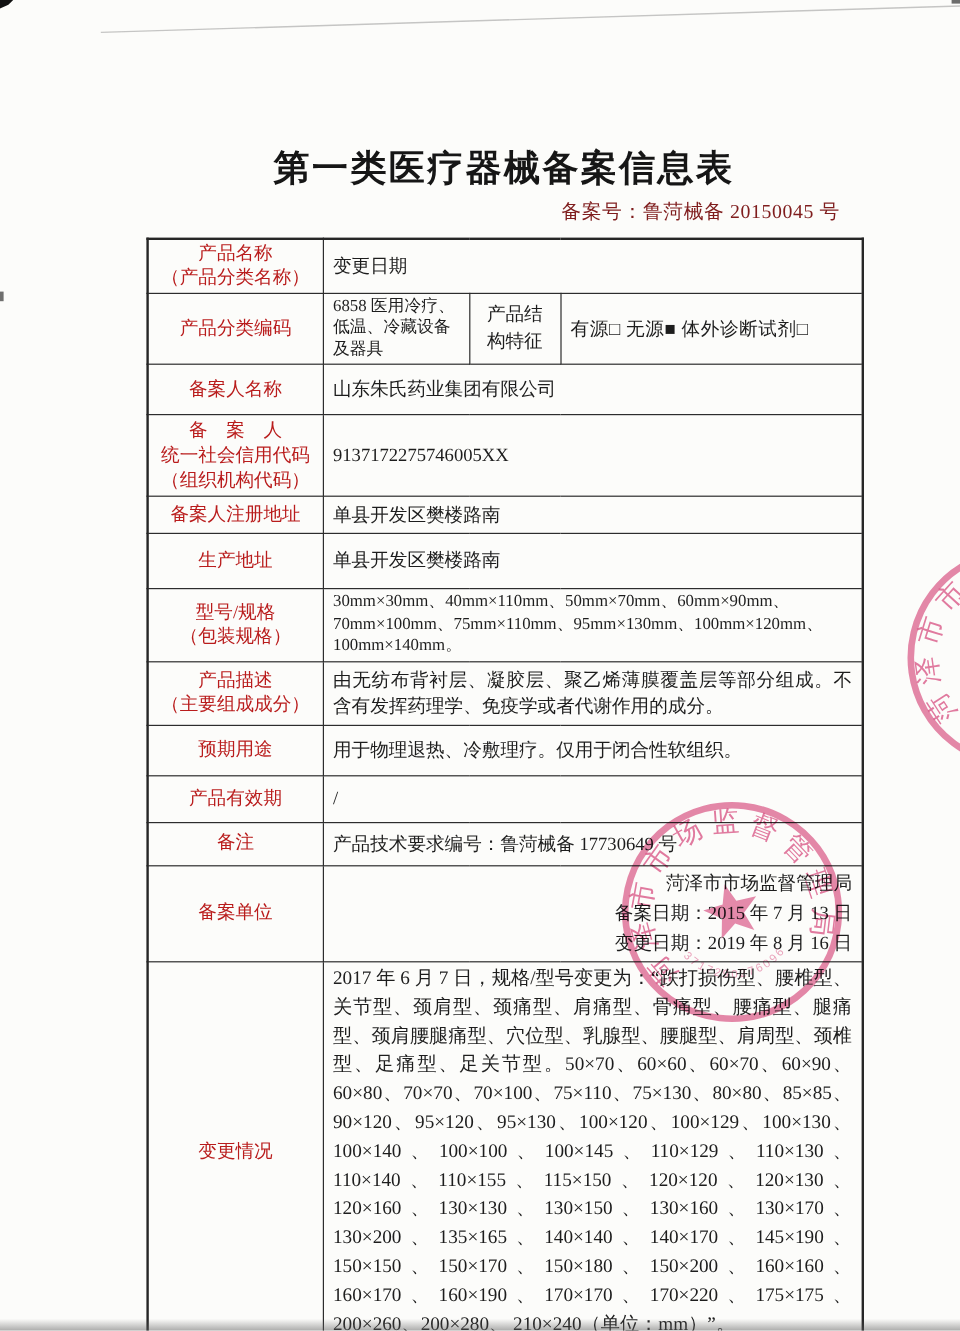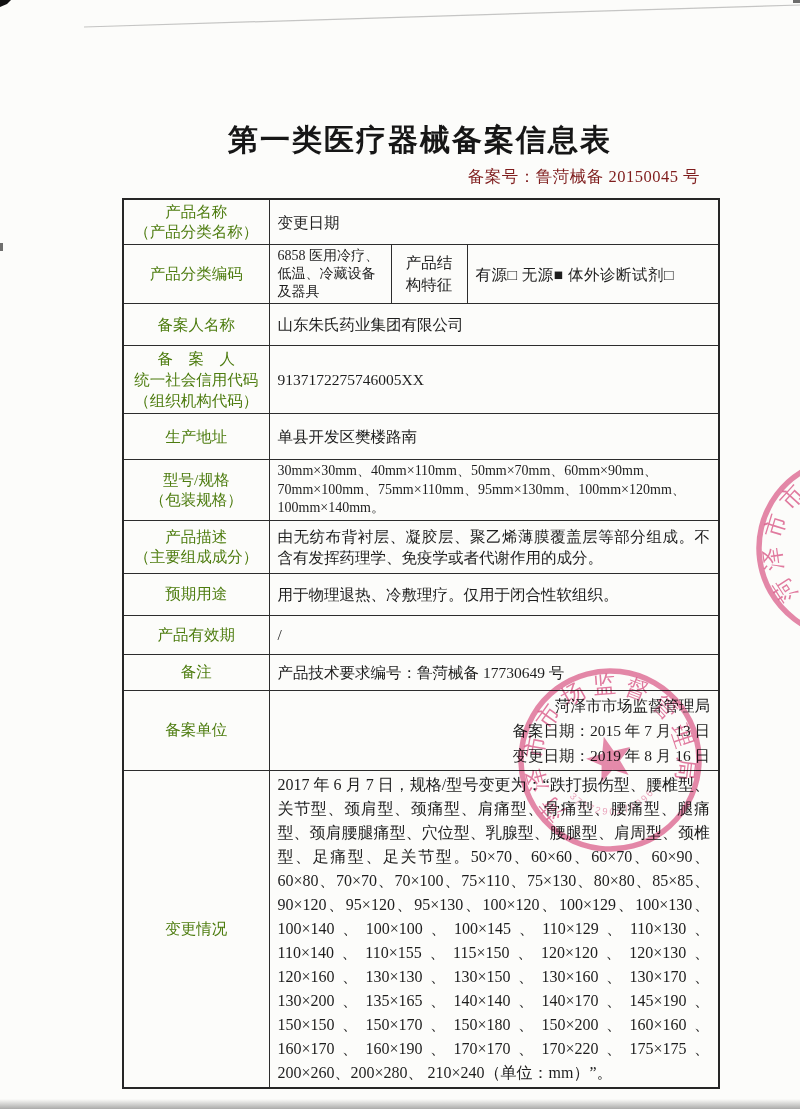--- a/index.html
+++ b/index.html
@@ -34,21 +34,21 @@
     vertical-align:middle;
     padding:2px 8px;
     overflow:hidden;
   }
   table.form{border:2.2px solid #262626;}
   td.lbl{
     text-align:center;
     white-space:pre-line;
     line-height:20px;
     padding:2px 4px;
-    color:#4d7c0f;
+    color:#b91c1c;
   }
   td.val{padding:2px 10px 2px 13px;line-height:21px;}
   td.val-code{font-size:14px;line-height:18px;padding:2px 4px 2px 7px;}
   td.val-struct{text-align:center;line-height:22px;padding:2px 6px;font-family:Liberation Serif, serif;}
   td.val-check{padding-left:14px;letter-spacing:.5px;border-radius:11px;}
   td.val-model{font-size:14px;line-height:18.5px;}
   td.val-changes{
     font-size:16px;line-height:24px;
     text-align:justify;vertical-align:middle;
     padding:6px 10px 6px 12px;
@@ -94,20 +94,24 @@
       </tr>
       <tr style="height:42px">
         <td class="lbl">备案人名称</td>
         <td class="val" colspan="3">山东朱氏药业集团有限公司</td>
       </tr>
       <tr style="height:66px">
         <td class="lbl" style="line-height:21px">备　案　人
 统一社会信用代码
 （组织机构代码）</td>
         <td class="val" colspan="3">9137172275746005XX</td>
+      </tr>
+      <tr style="height:31px">
+        <td class="lbl">备案人注册地址</td>
+        <td class="val" colspan="3">单县开发区樊楼路南</td>
       </tr>
       <tr style="height:46px">
         <td class="lbl">生产地址</td>
         <td class="val" colspan="3">单县开发区樊楼路南</td>
       </tr>
       <tr style="height:56px">
         <td class="lbl">型号/规格
 （包装规格）</td>
         <td class="val val-model" colspan="3">30mm×30mm、40mm×110mm、50mm×70mm、60mm×90mm、70mm×100mm、75mm×110mm、95mm×130mm、100mm×120mm、100mm×140mm。</td>
       </tr>

